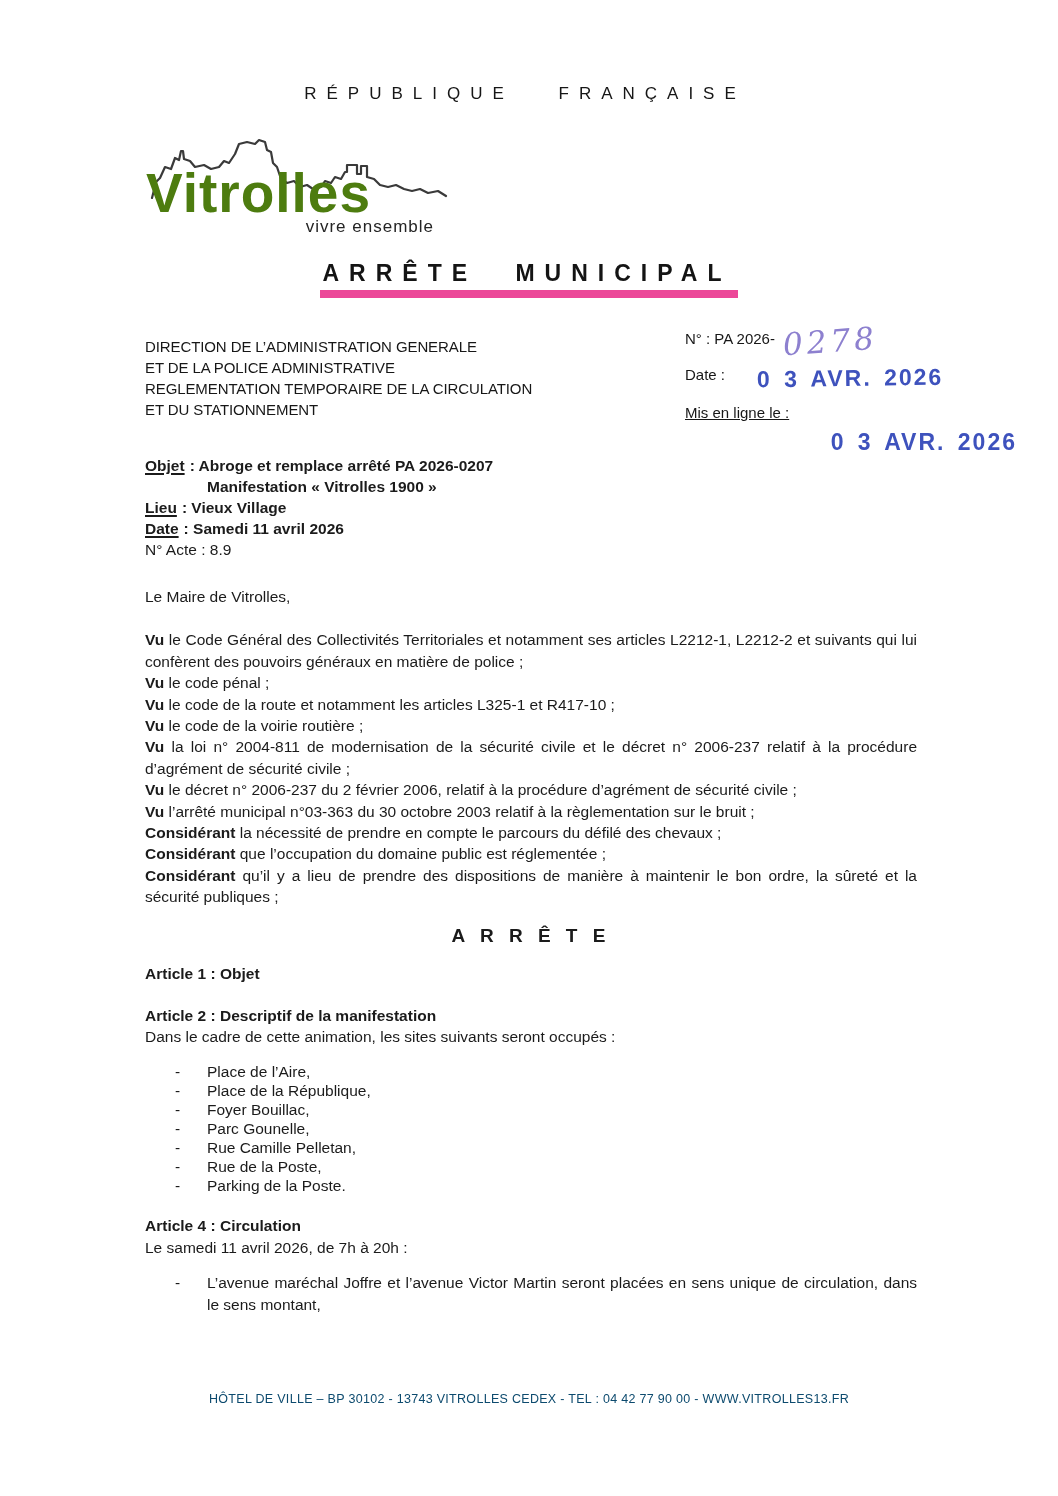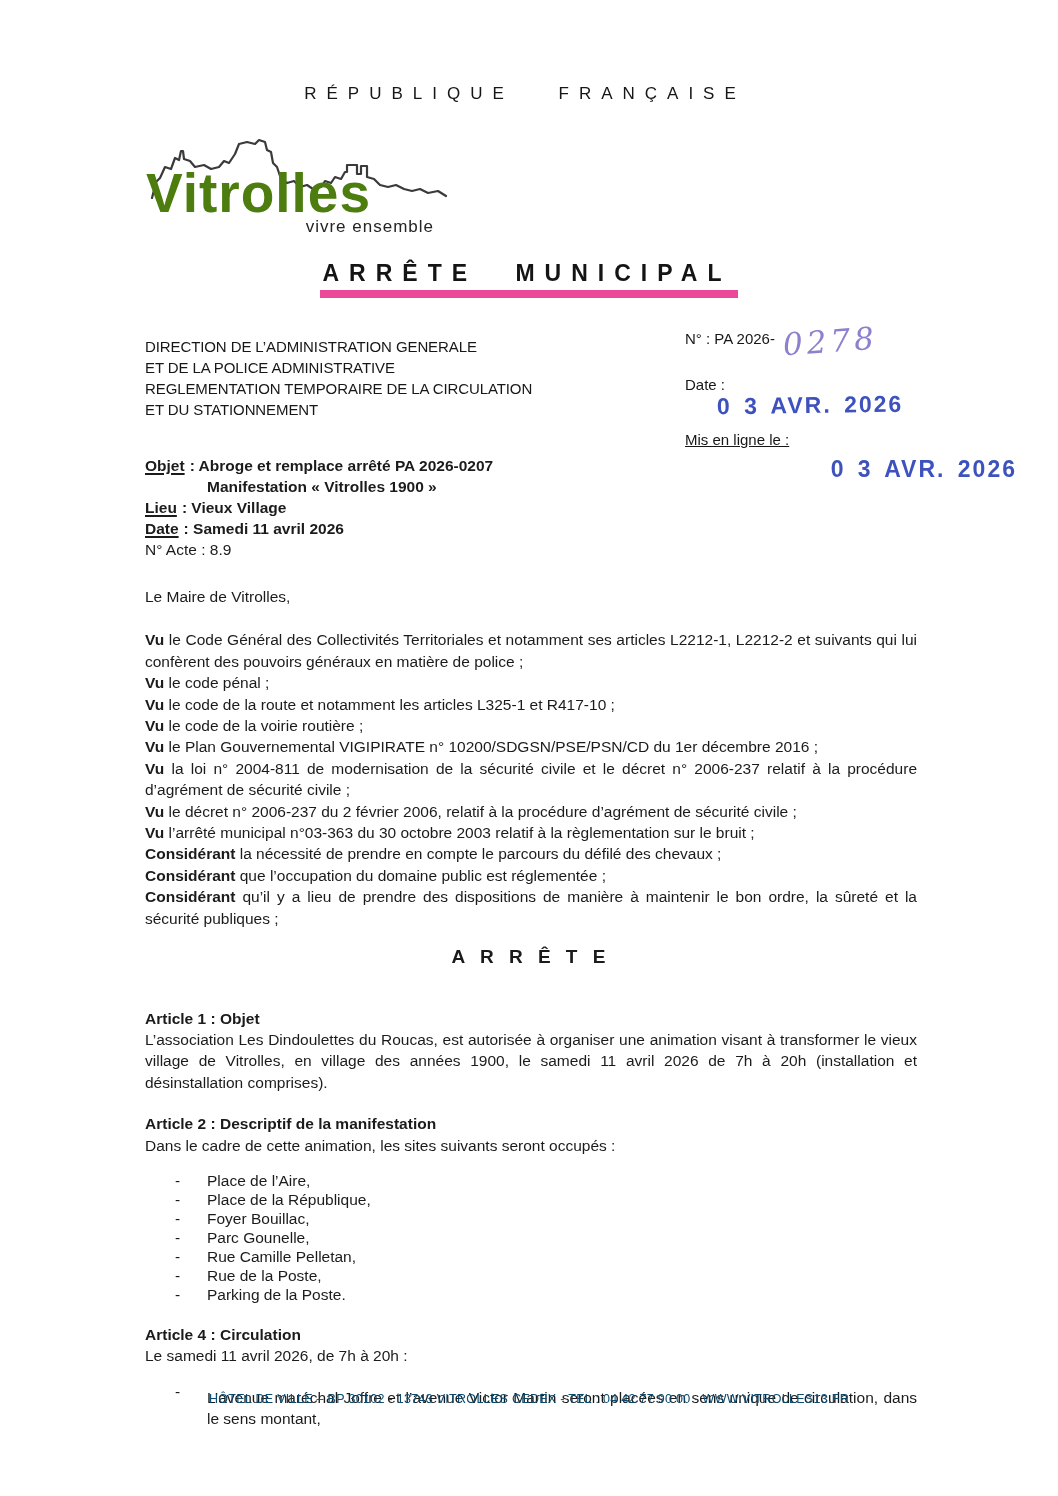--- a/index.html
+++ b/index.html
@@ -52,21 +52,21 @@
   .ref-line1{display:flex;align-items:flex-start;height:34px;}
   .handwritten{
     color:#8d80cf;
     font-family:"DejaVu Serif","Liberation Serif",serif;
     font-style:italic;
     font-size:31px;line-height:1;
     letter-spacing:4px;
     transform:rotate(-4deg);
     margin-left:8px;margin-top:-4px;
   }
-  .ref-line2{display:flex;align-items:flex-start;margin-top:12px;flex-direction:column;}
+  .ref-line2{display:flex;align-items:flex-start;margin-top:2px;}
   .stamp{
     color:#3e52bd;
     font-weight:700;
     font-size:23px;line-height:1;
     letter-spacing:2px;word-spacing:4px;
     transform:rotate(-0.8deg);
   }
   .stamp1{margin-left:32px;margin-top:1px;}
   .ref-line3{margin-top:14px;text-decoration:underline;}
   .ref-line4{margin-top:10px;text-align:right;padding-right:8px;}
@@ -85,29 +85,29 @@
   
   .main{position:absolute;left:145px;top:586px;width:772px;font-size:15.5px;line-height:21.4px;}
   .salutation{margin:0 0 22px 0;}
   .vu{margin:0;text-align:justify;}
   .lead{font-weight:700;}
   .arrete-heading{
     margin:17px 0 0 0;text-align:center;
     font-size:19px;font-weight:700;letter-spacing:5px;
   }
   .article-title{font-weight:700;margin:20px 0 0 0;}
-  .article-title.first{margin-top:40px;}
+  .article-title.first{margin-top:17px;}
   .article-p{margin:0;text-align:justify;}
   .site-list{list-style:none;margin:15px 0 0 0;padding:0;}
   .site-list li{display:flex;line-height:19px;}
   .circ-list{list-style:none;margin:14px 0 0 0;padding:0;}
   .circ-list li{display:flex;line-height:21.4px;}
   .dash{width:32px;padding-left:30px;flex:0 0 auto;}
   .li-text{flex:1 1 auto;}
-  .circ-list .li-text{text-align:justify;margin-top:6px;}
+  .circ-list .li-text{text-align:justify;}
   
   .footer{
     position:absolute;left:0;right:0;top:1392px;
     text-align:center;
     font-size:12.5px;letter-spacing:0.3px;
     color:#0c4a6e;
   }
 </style>
 </head>
 <body>
@@ -164,32 +164,30 @@
     <div class="meta-acte">N° Acte : 8.9</div>
   </div>
 
   <div class="main">
     <p class="salutation">Le Maire de Vitrolles,</p>
 
     <p class="vu"><span class="lead">Vu</span> <span>le Code Général des Collectivités Territoriales et notamment ses articles L2212-1, L2212-2 et suivants qui lui confèrent des pouvoirs généraux en matière de police ;</span></p>
     <p class="vu"><span class="lead">Vu</span> <span>le code pénal ;</span></p>
     <p class="vu"><span class="lead">Vu</span> <span>le code de la route et notamment les articles L325-1 et R417-10 ;</span></p>
     <p class="vu"><span class="lead">Vu</span> <span>le code de la voirie routière ;</span></p>
-    <p class="vu"><span class="lead">Vu</span> <span>le Plan Gouvernemental VIGIPIRATE n° 10200/SDGSN/PSE/PSN/CD du 1er décembre 2016 ;</span></p>
     <p class="vu"><span class="lead">Vu</span> <span>la loi n° 2004-811 de modernisation de la sécurité civile et le décret n° 2006-237 relatif à la procédure d’agrément de sécurité civile ;</span></p>
     <p class="vu"><span class="lead">Vu</span> <span>le décret n° 2006-237 du 2 février 2006, relatif à la procédure d’agrément de sécurité civile ;</span></p>
     <p class="vu"><span class="lead">Vu</span> <span>l’arrêté municipal n°03-363 du 30 octobre 2003 relatif à la règlementation sur le bruit ;</span></p>
     <p class="vu"><span class="lead">Considérant</span> <span>la nécessité de prendre en compte le parcours du défilé des chevaux ;</span></p>
     <p class="vu"><span class="lead">Considérant</span> <span>que l’occupation du domaine public est réglementée ;</span></p>
     <p class="vu"><span class="lead">Considérant</span> <span>qu’il y a lieu de prendre des dispositions de manière à maintenir le bon ordre, la sûreté et la sécurité publiques ;</span></p>
 
     <p class="arrete-heading">A R R Ê T E</p>
 
     <p class="article-title first">Article 1 : Objet</p>
-    <p class="article-p">L’association Les Dindoulettes du Roucas, est autorisée à organiser une animation visant à transformer le vieux village de Vitrolles, en village des années 1900, le samedi 11 avril 2026 de 7h à 20h (installation et désinstallation comprises).</p>
 
     <p class="article-title">Article 2 : Descriptif de la manifestation</p>
     <p class="article-p">Dans le cadre de cette animation, les sites suivants seront occupés :</p>
     <ul class="site-list">
       <li>
           <span class="dash">-</span>
           <span class="li-text">Place de l’Aire,</span>
         </li>
       <li>
           <span class="dash">-</span>

